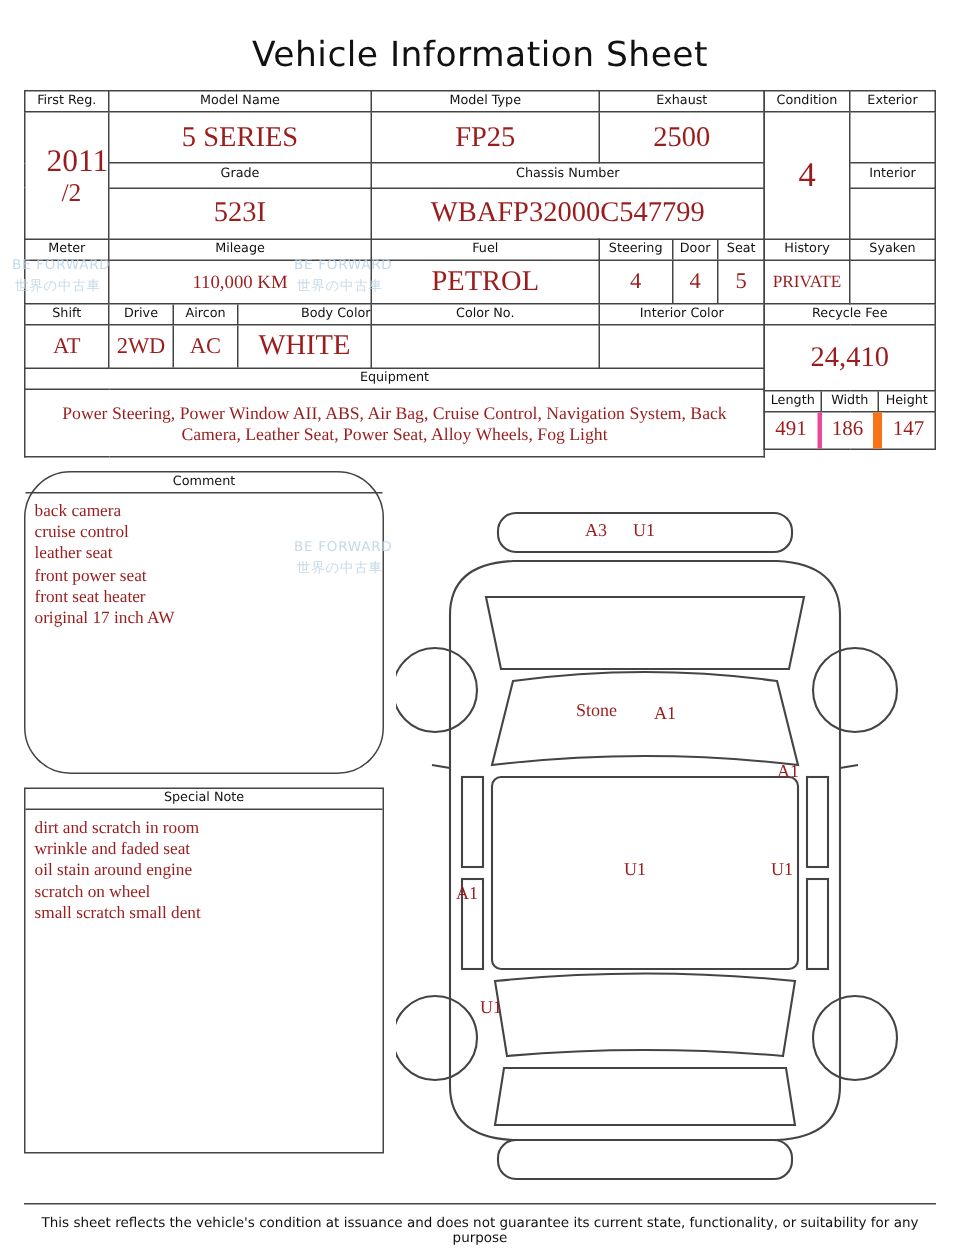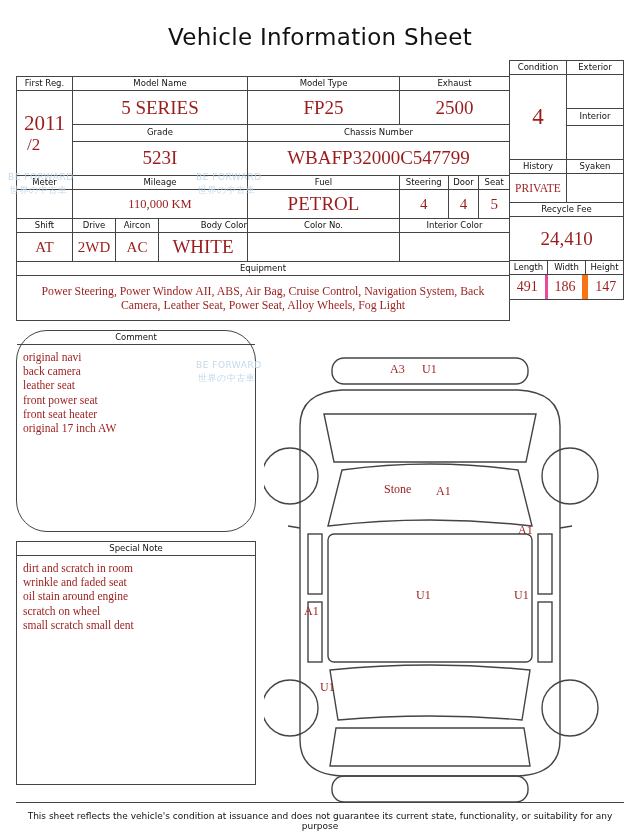--- a/index.html
+++ b/index.html
@@ -145,36 +145,36 @@
 </head>
 <body>
 
 <div class="page">
 
   <div class="title">Vehicle Information Sheet</div>
 
   <div class="main-wrap">
 
     <div class="left-block">
-      <table style="width:493px;margin-top:16px;">
+      <table style="width:493px;">
         <colgroup>
           <col style="width:56px">
           <col style="width:175px">
           <col style="width:152px">
           <col style="width:110px">
         </colgroup>
         <tbody>
             <tr>
           <td class="hdr" rowspan="1">First Reg.</td>
           <td class="hdr">Model Name</td>
           <td class="hdr">Model Type</td>
           <td class="hdr">Exhaust</td>
         </tr>
         <tr>
-          <td class="val" rowspan="3" style="height:84px;">
+          <td class="val" rowspan="3" style="height:84px;padding-left:14px;">
             <div style="font-size:21px;line-height:24px;">2011</div>
             <div style="font-size:17px;line-height:20px;text-align:left;padding-left:10px;">/2</div>
           </td>
           <td class="val big">5 SERIES</td>
           <td class="val big">FP25</td>
           <td class="val big">2500</td>
         </tr>
         <tr>
           <td class="hdr">Grade</td>
           <td class="hdr" colspan="2">Chassis Number</td>
@@ -318,22 +318,22 @@
         </table>
     </div>
   </div>
 
   <div class="lower">
 
     <div class="comment-col">
       <div class="panel comment-box">
         <div class="panel-hdr">Comment</div>
         <div class="panel-body">
-          <div>original navi</div>
           <div>back camera</div>
+          <div>cruise control</div>
           <div>leather seat</div>
           <div>front power seat</div>
           <div>front seat heater</div>
           <div>original 17 inch AW</div>
         </div>
       </div>
 
       <div class="panel note-box">
         <div class="panel-hdr">Special Note</div>
         <div class="panel-body">

